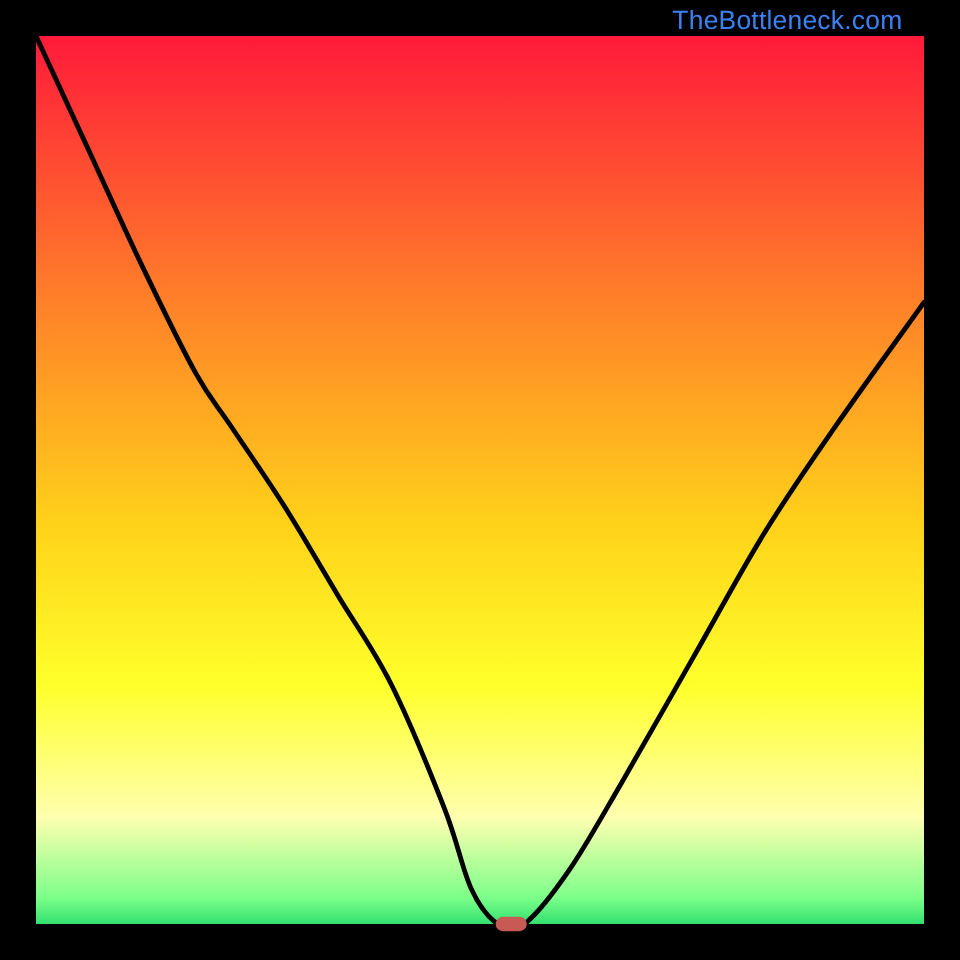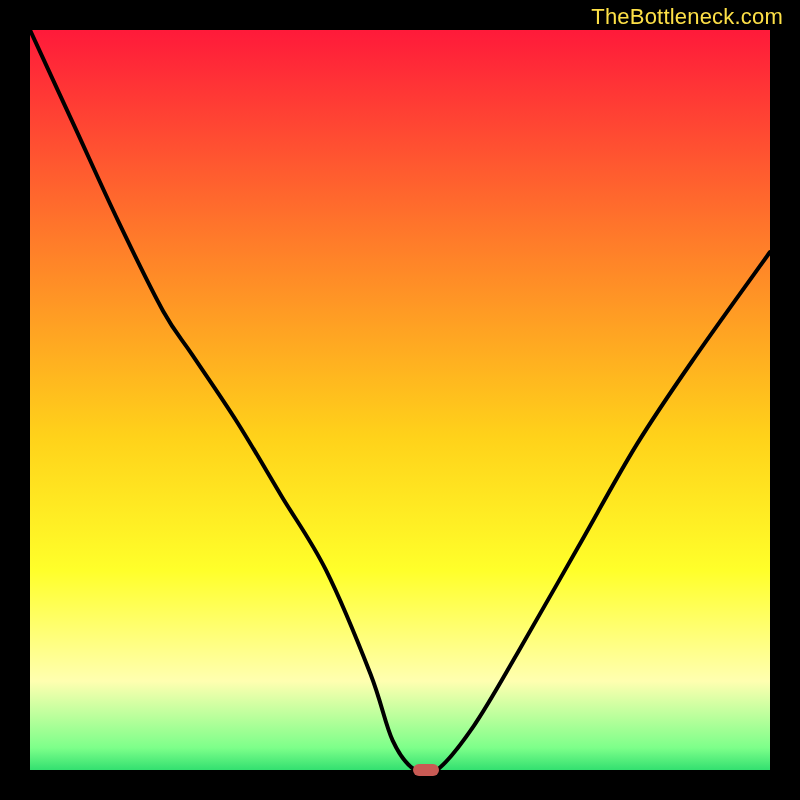--- a/index.html
+++ b/index.html
@@ -22,22 +22,22 @@
   .plot {
     position: absolute;
     left: 0;
     top: 0;
     width: 740px;
     height: 740px;
   }
   .attribution {
     position: absolute;
     top: 4px;
-    right: 17px;
-    color: #fde047;
+    right: 48px;
+    color: #3b82f6;
     font-size: 22px;
     font-weight: 400;
     letter-spacing: 0.2px;
   }
   .marker {
     position: absolute;
     background: #c85a54;
     border-radius: 7px;
   }
 </style>

